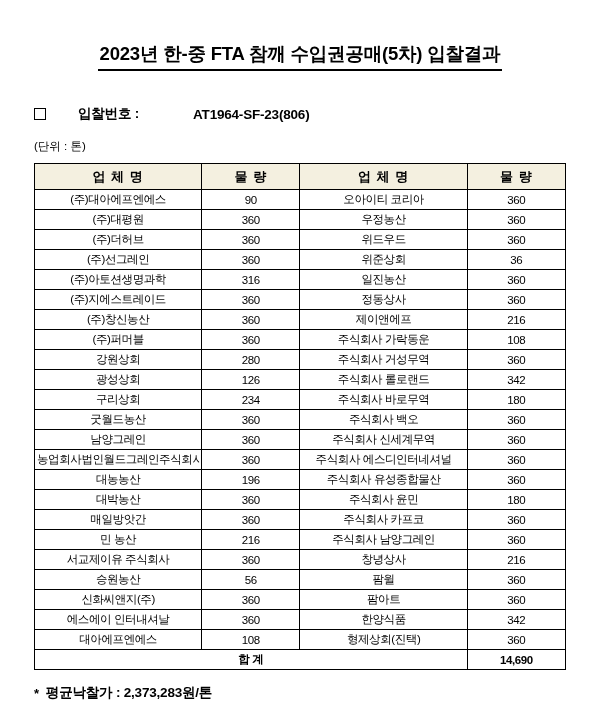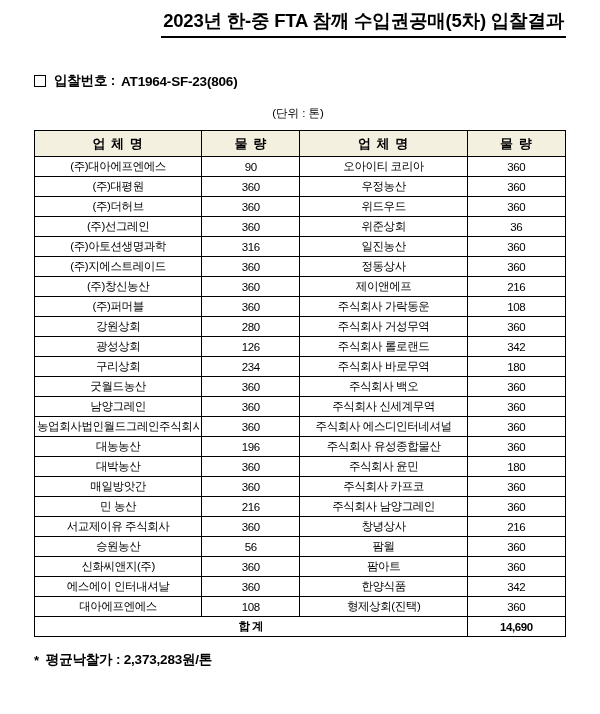--- a/index.html
+++ b/index.html
@@ -16,51 +16,52 @@
     overflow: hidden;
   }
   .page {
     width: 600px;
     height: 714px;
     box-sizing: border-box;
     padding: 0 34px;
     position: relative;
   }
   .title-wrap {
-    text-align: right;
-    margin-top: 8px;
+    text-align: center;
+    margin-top: 41px;
   }
   .title-inner {
     display: inline-block;
     border-bottom: 2px solid #000;
     padding: 0 2px 3px 2px;
     font-size: 18.5px;
     font-weight: bold;
     letter-spacing: -0.2px;
     white-space: nowrap;
   }
   .bid-no-row {
     margin-top: 34px;
     font-size: 13.5px;
     font-weight: bold;
     display: flex;
     align-items: center;
     letter-spacing: -0.2px;
+    gap: 24px;
   }
   .sq {
     display: inline-block;
     width: 10px;
     height: 10px;
     border: 1.4px solid #000;
     margin-right: 8px;
     flex: 0 0 auto;
   }
   .unit-row {
     margin-top: 16px;
-    text-align: center;
+    text-align: left;
     font-size: 11.5px;
     padding-right: 4px;
   }
   table.main {
     width: 100%;
     border-collapse: collapse;
     margin-top: 9px;
     table-layout: fixed;
   }
   table.main th, table.main td {
@@ -82,21 +83,20 @@
   }
   col.c-name { width: 31.5%; }
   col.c-qty  { width: 18.5%; }
   .total-row td {
     height: 24px;
     font-weight: bold;
     font-size: 13px;
   }
   .total-label {
     letter-spacing: 3px;
-    font-family: Liberation Serif, serif;
   }
   .total-value {
     font-size: 13px;
     font-weight: bold;
   }
   .footer-note {
     margin-top: 14px;
     font-size: 13.5px;
     font-weight: bold;
     letter-spacing: -0.2px;

